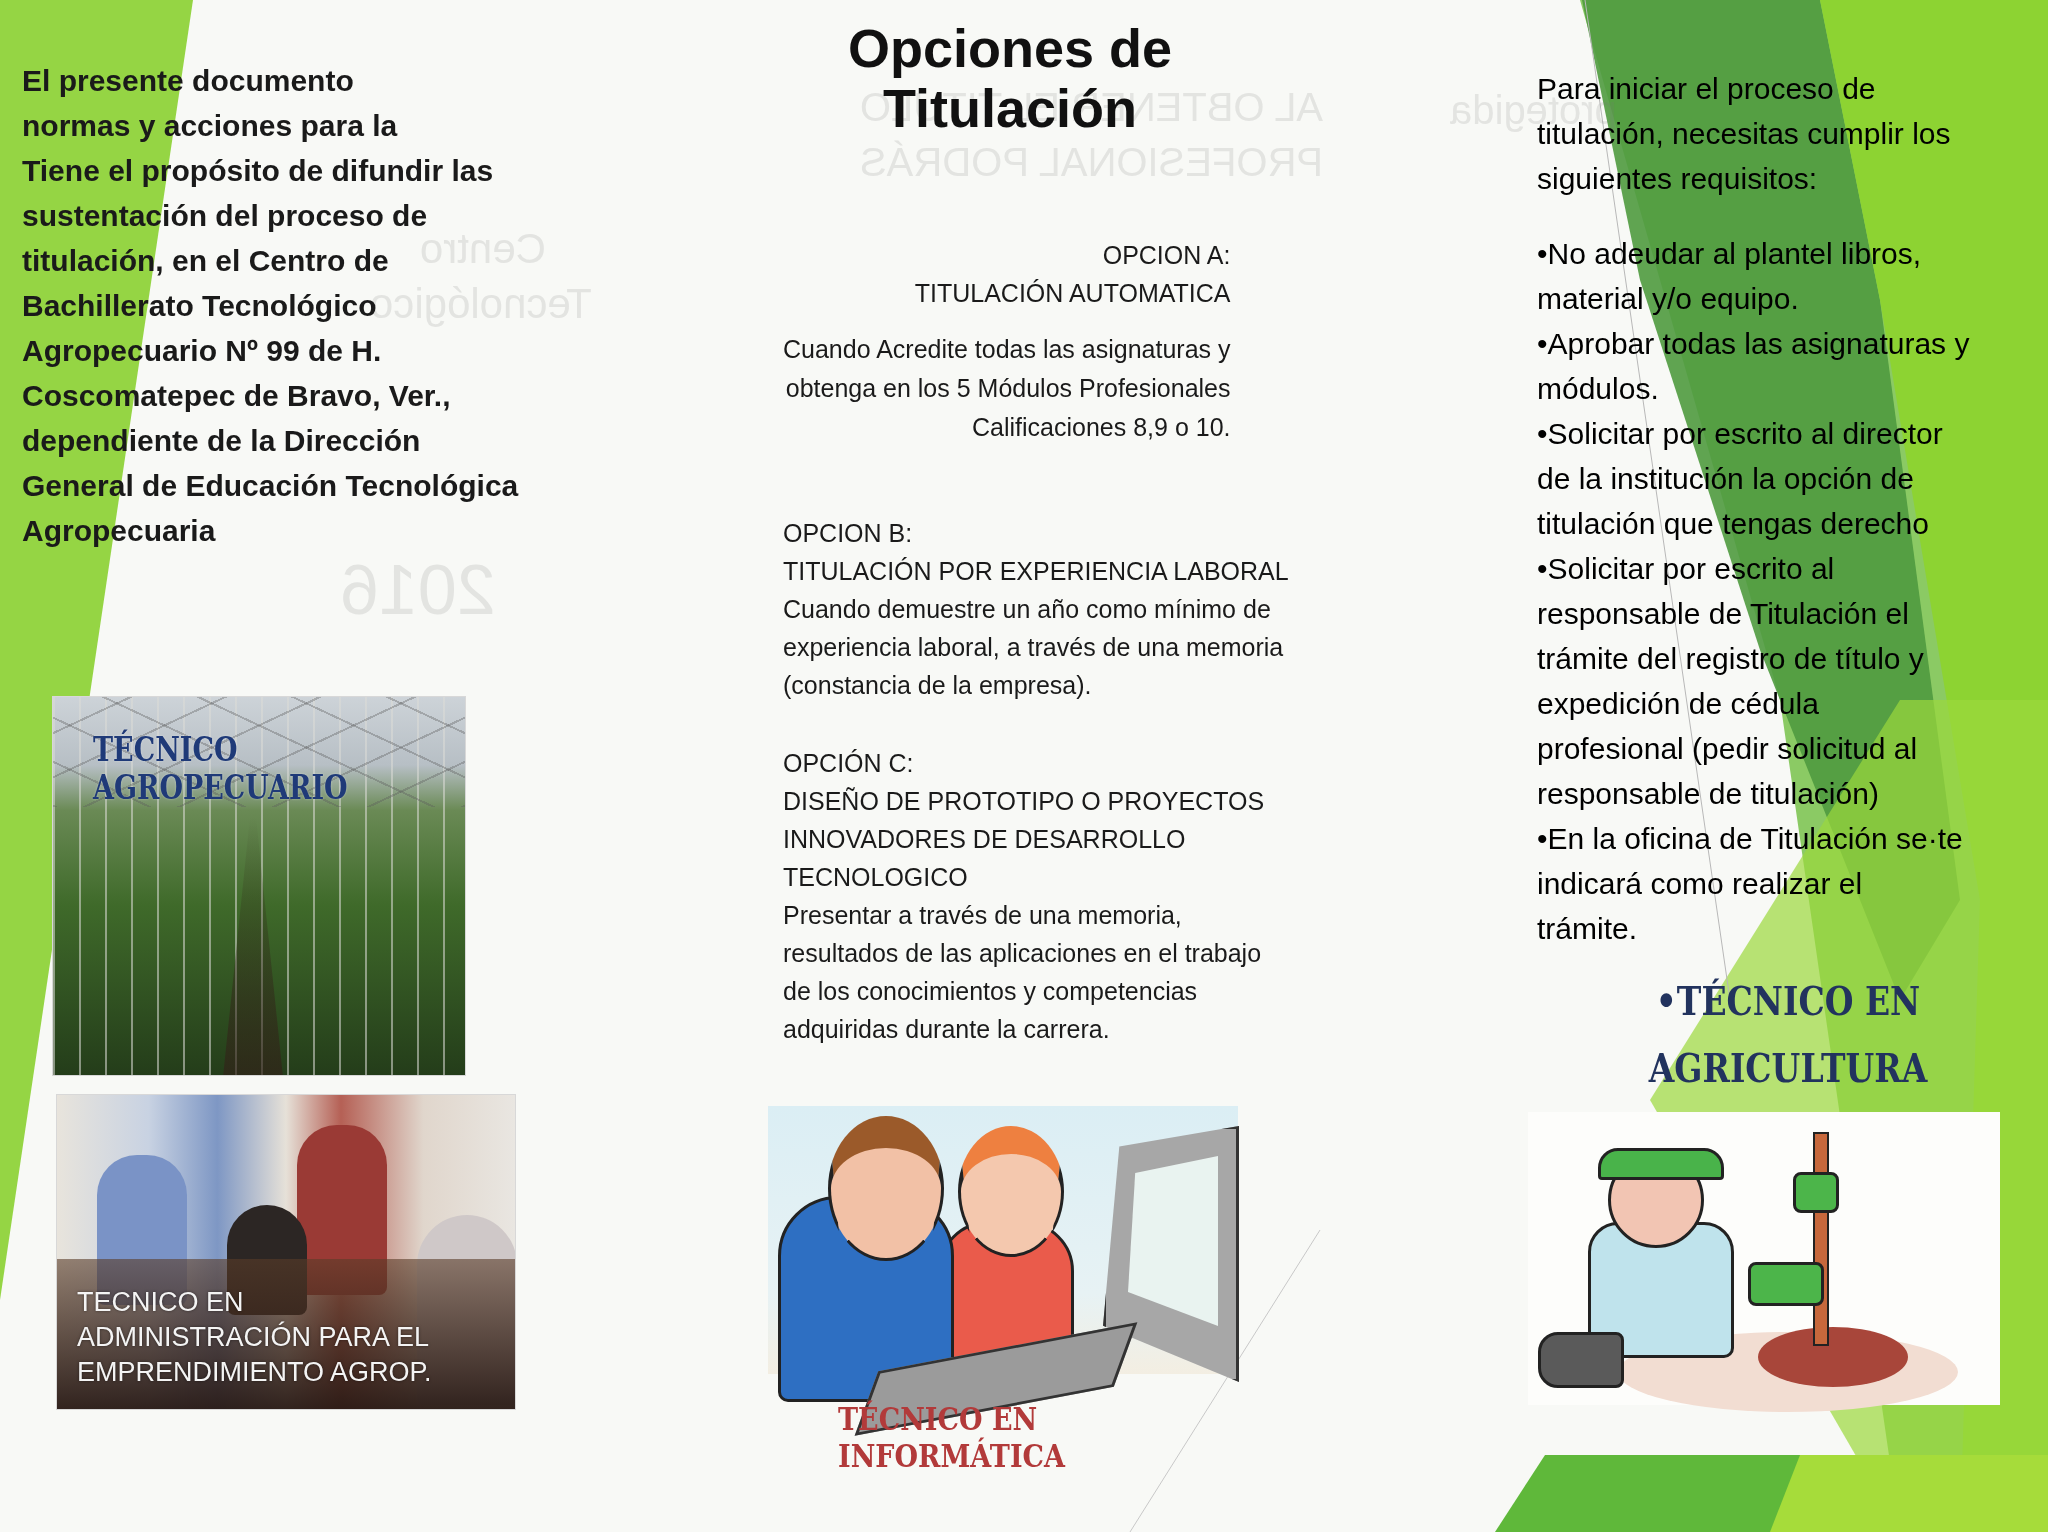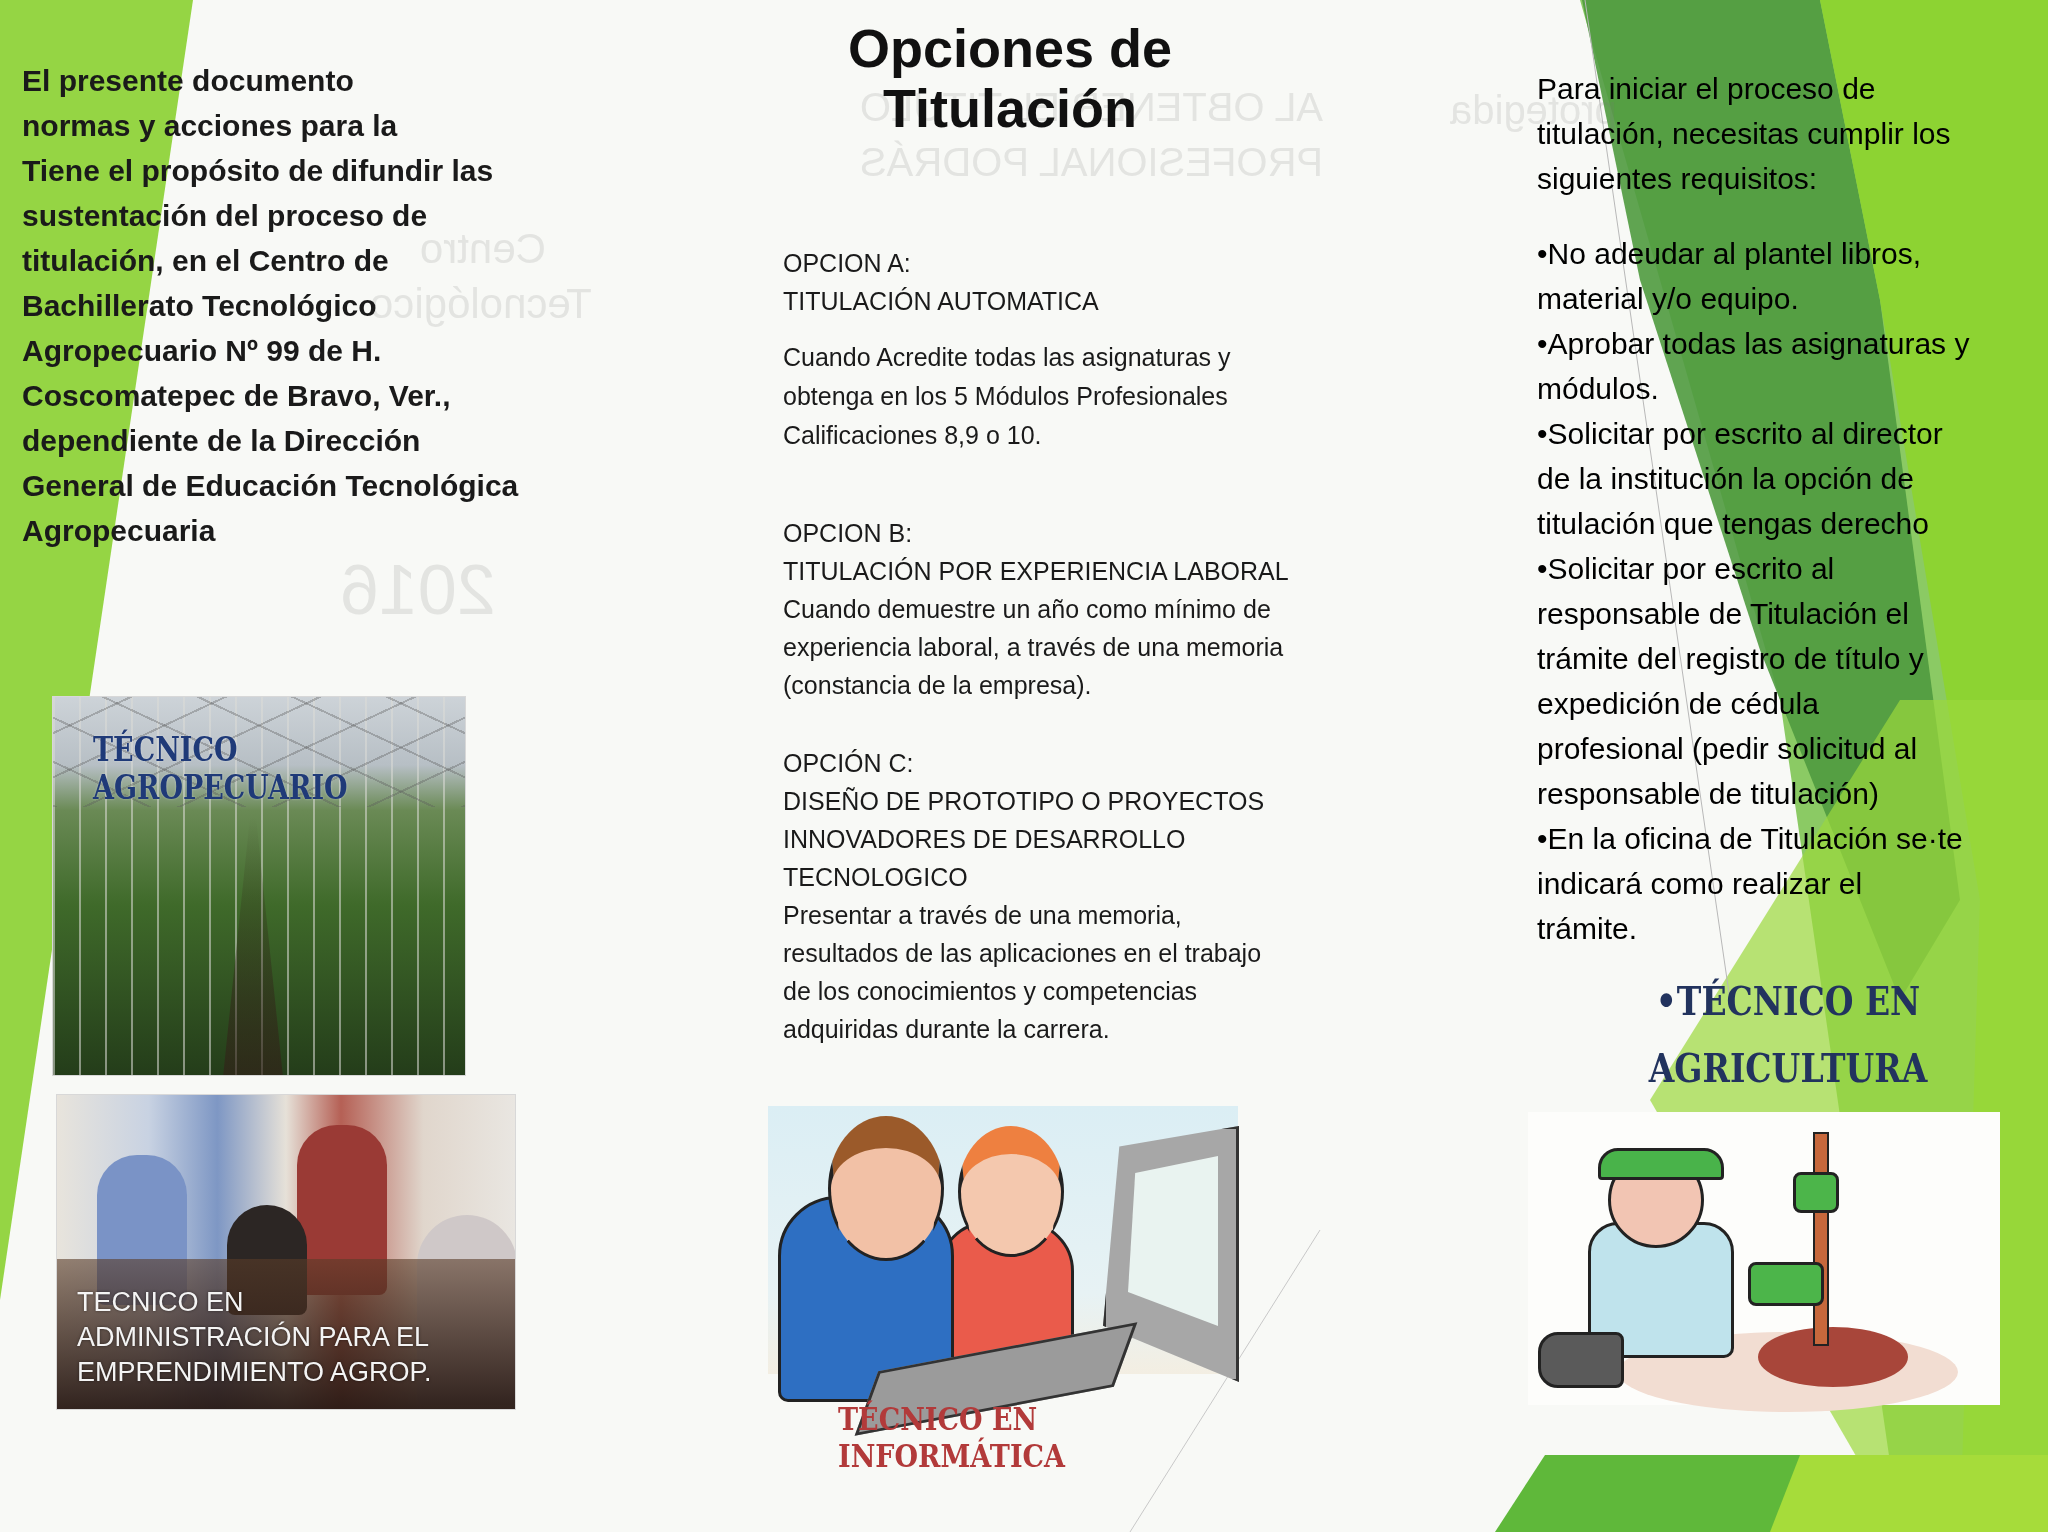--- a/index.html
+++ b/index.html
@@ -180,21 +180,21 @@
     </div>
   </figure>
 </section>
 
 <section>
   <h1 class="title" style="margin:0;font-weight:bold;">
     <div>Opciones de</div>
     <div>Titulación</div>
   </h1>
 
-  <div class="option" style="top:244px;">
+  <div class="option" style="top:236px;text-align:right;">
     <div>OPCION A:</div>
     <div>TITULACIÓN AUTOMATICA</div>
     <div style="height:18px"></div>
     <div style="line-height:39px;">
       <div>Cuando Acredite todas las asignaturas y</div>
       <div>obtenga en los 5 Módulos Profesionales</div>
       <div> Calificaciones 8,9 o 10.</div>
     </div>
   </div>
 

